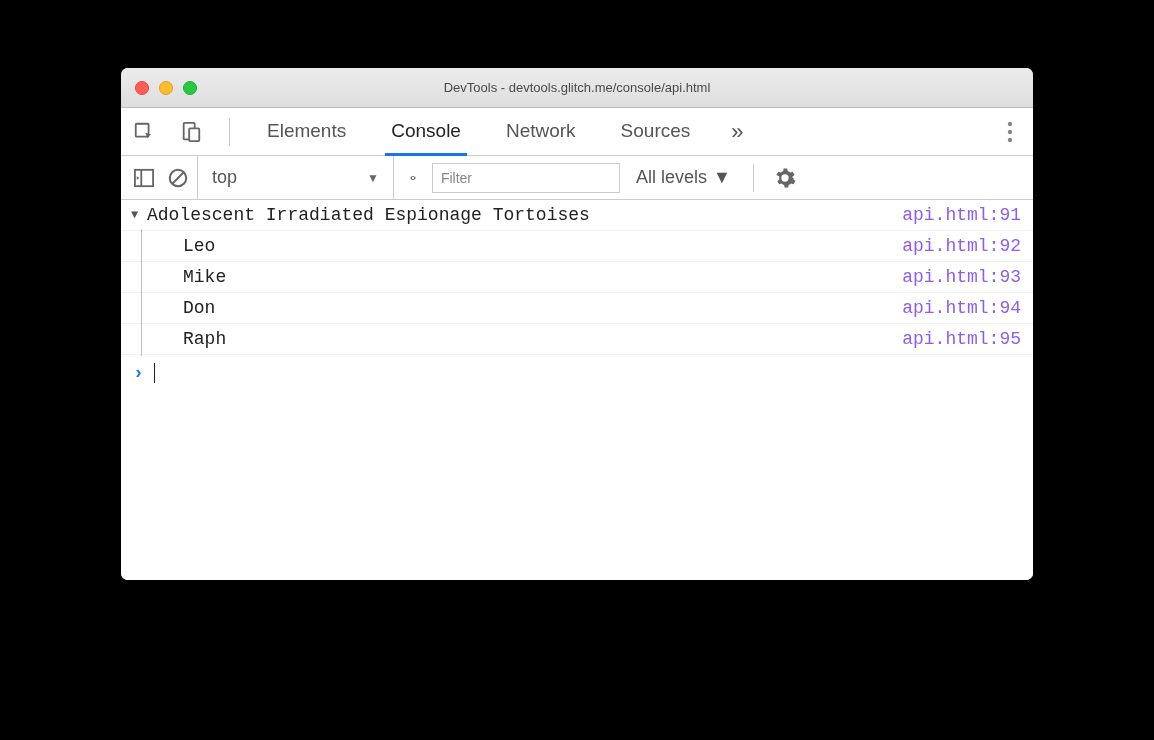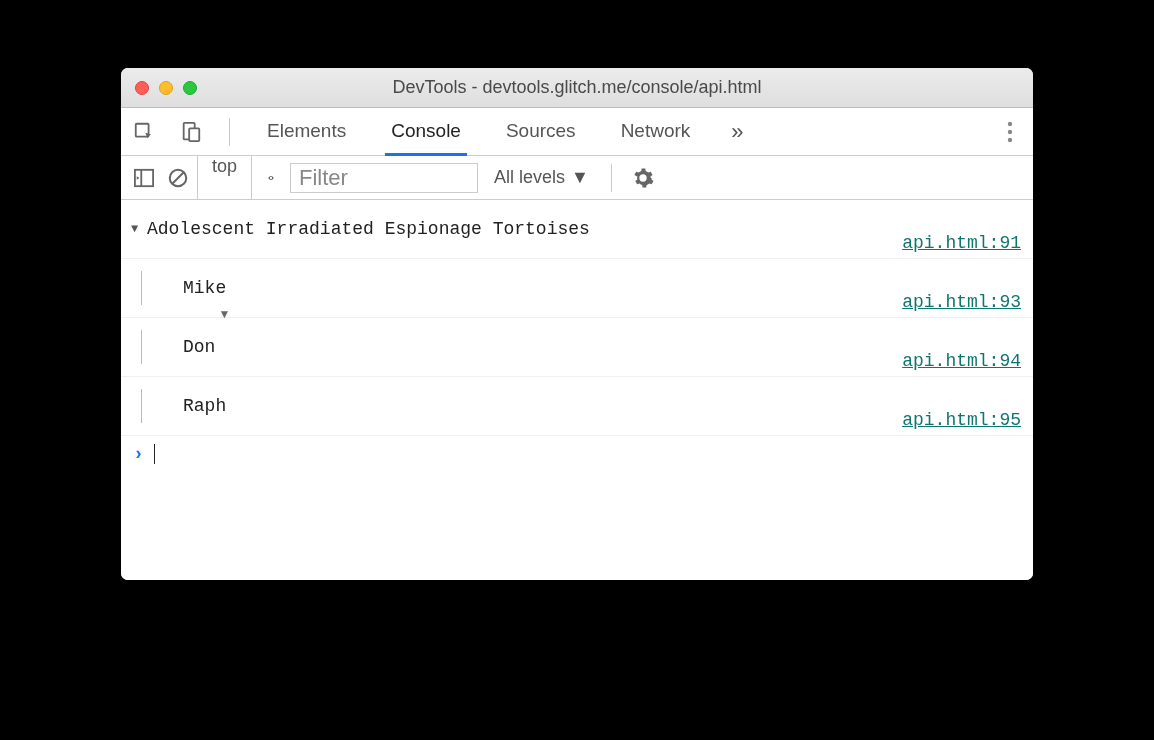--- a/index.html
+++ b/index.html
@@ -35,21 +35,21 @@
       position: absolute;
       left: 0;
     }
     .tl { width: 14px; height: 14px; border-radius: 50%; }
     .tl.close { background:#ff5f57; border:1px solid #e0443e; }
     .tl.min   { background:#ffbd2e; border:1px solid #dea123; }
     .tl.max   { background:#28c940; border:1px solid #1aab29; }
     .title {
       flex: 1;
       text-align: center;
-      font-size: 18px;
+      font-size: 13px;
       color: #4a4a4a;
     }
     .tabs-bar {
       height: 48px;
       display: flex;
       align-items: center;
       border-bottom: 1px solid #ccc;
       padding: 0 8px;
       gap: 17px;
     }
@@ -101,29 +101,28 @@
     .ctx-select {
       display: flex;
       align-items: center;
       gap: 130px;
       border-left: 1px solid #ccc;
       border-right: 1px solid #ccc;
       height: 100%;
       padding: 0 14px;
       font-size: 18px;
       cursor: pointer;
-      flex-direction: column;
     }
     .ctx-select .arw { font-size:12px; color:#666; }
     .eye { padding: 0 12px; }
     .filter-input {
       border: 1px solid #ccc;
       height: 30px;
       width: 188px;
-      font-size: 22px;
+      font-size: 14px;
       padding: 0 8px;
       color: #1d4ed8;
       background:#fff;
     }
     .filter-input::placeholder { color:#888; }
     .levels {
       display:flex;
       align-items:center;
       gap:6px;
       font-size:18px;
@@ -140,25 +139,23 @@
       color:#222;
     }
     .row {
       display:flex;
       align-items:center;
       padding: 5px 12px 5px 10px;
       border-bottom: 1px solid #f0f0f0;
     }
     .row .left { display:flex; align-items:center; flex:1; min-width:0;}
     .row .src {
-      color:#0f766e;
-      text-decoration: underline;
+      color:#8b5cf6;
       cursor:pointer;
       white-space: nowrap;
-      margin-top: 28px;
     }
     .group-arrow {
       font-size: 12px;
       color:#555;
       width: 16px;
       display:inline-block;
     }
     .group-title { font-weight: normal; }
     .child-row .left {
       padding-left: 24px;
@@ -212,22 +209,22 @@
     <div class="icon-btn">
       <svg width="22" height="22" viewBox="0 0 24 24" fill="none" stroke="#666" stroke-width="2">
         <rect x="4" y="2" width="12" height="18" rx="1"></rect>
         <rect x="10" y="8" width="11" height="14" rx="1" fill="#fff"></rect>
       </svg>
     </div>
     <div class="divider-v"></div>
 
     <div class="tab">Elements</div>
     <div class="tab active">Console</div>
+    <div class="tab">Network</div>
     <div class="tab">Sources</div>
-    <div class="tab">Network</div>
     <div class="overflow">»</div>
 
     <div class="spacer"></div>
     <div class="kebab">
       <svg width="6" height="22" viewBox="0 0 6 22" fill="#888">
         <circle cx="3" cy="3" r="2.2"></circle>
           <circle cx="3" cy="11" r="2.2"></circle>
           <circle cx="3" cy="19" r="2.2"></circle>
       </svg>
     </div>
@@ -281,20 +278,26 @@
     <div class="row">
       <div class="left">
         <span class="group-arrow">▼</span>
         <span class="group-title">Adolescent Irradiated Espionage Tortoises</span>
       </div>
       <span class="src">api.html:91</span>
     </div>
 
     <div class="row child-row">
       <div class="left">
+          <span class="child-text">Leo</span>
+        </div>
+      <span class="src">api.html:92</span>
+    </div>
+    <div class="row child-row">
+      <div class="left">
           <span class="child-text">Mike</span>
         </div>
       <span class="src">api.html:93</span>
     </div>
     <div class="row child-row">
       <div class="left">
           <span class="child-text">Don</span>
         </div>
       <span class="src">api.html:94</span>
     </div>

